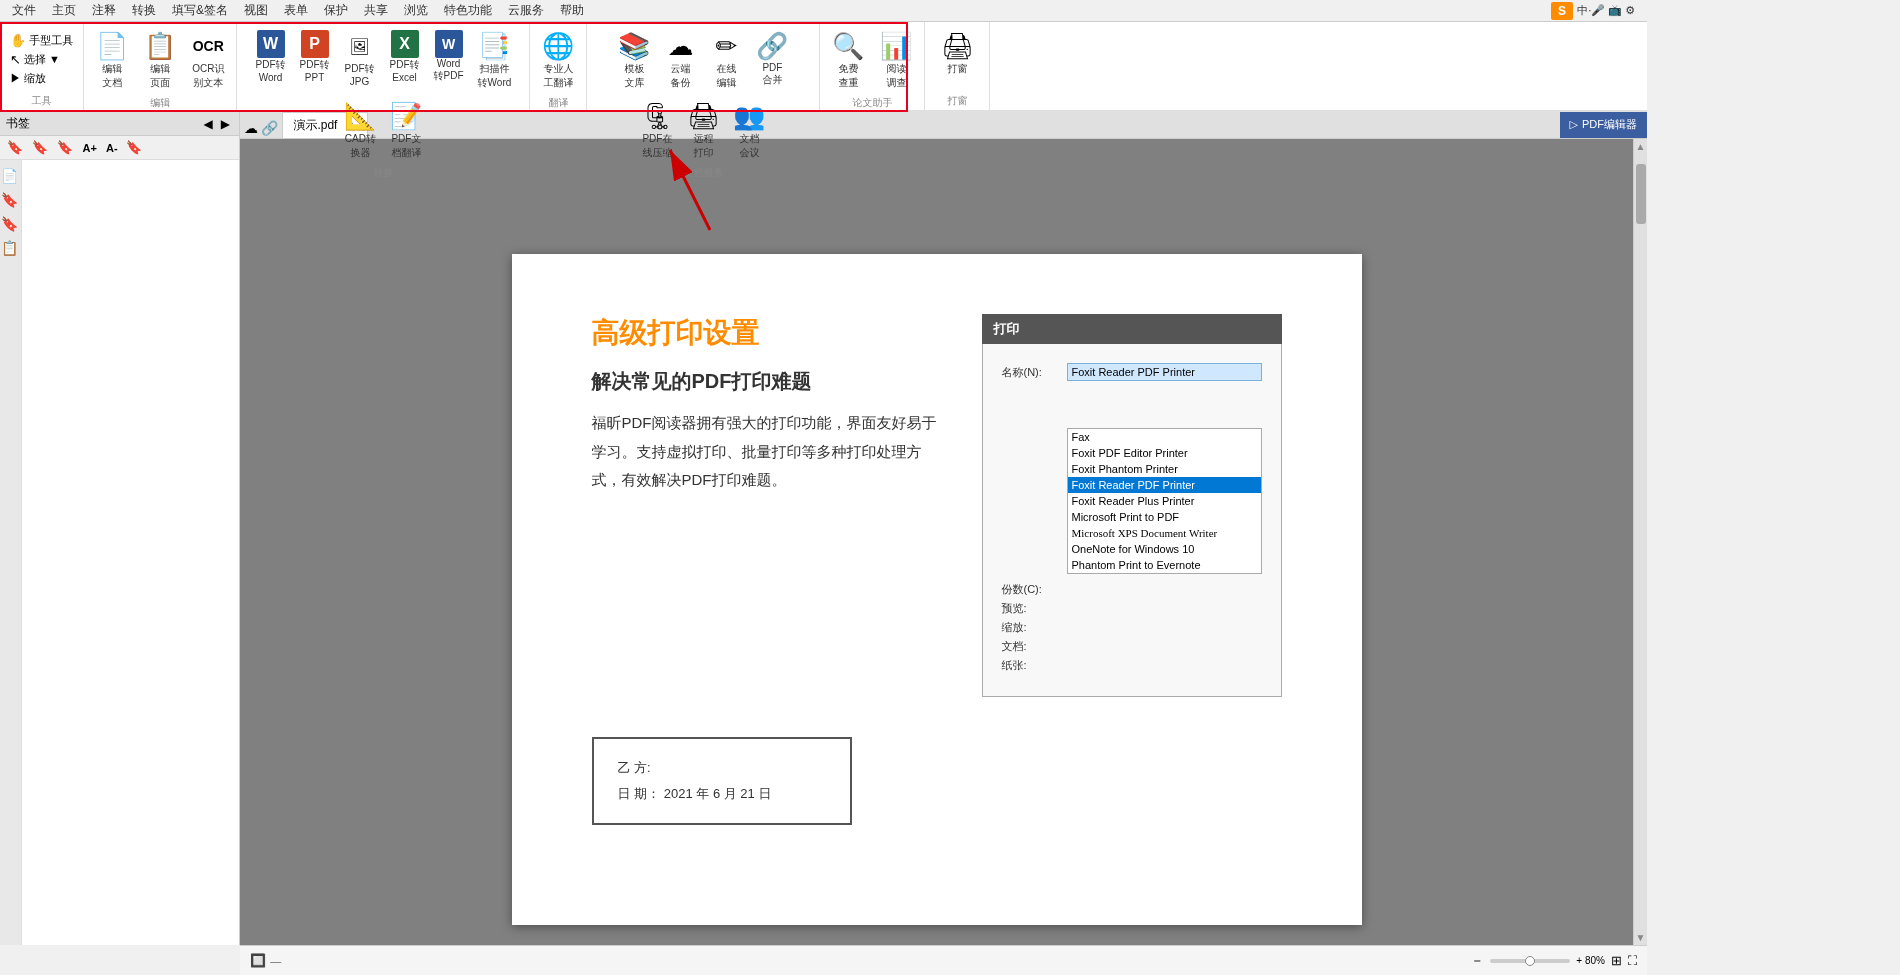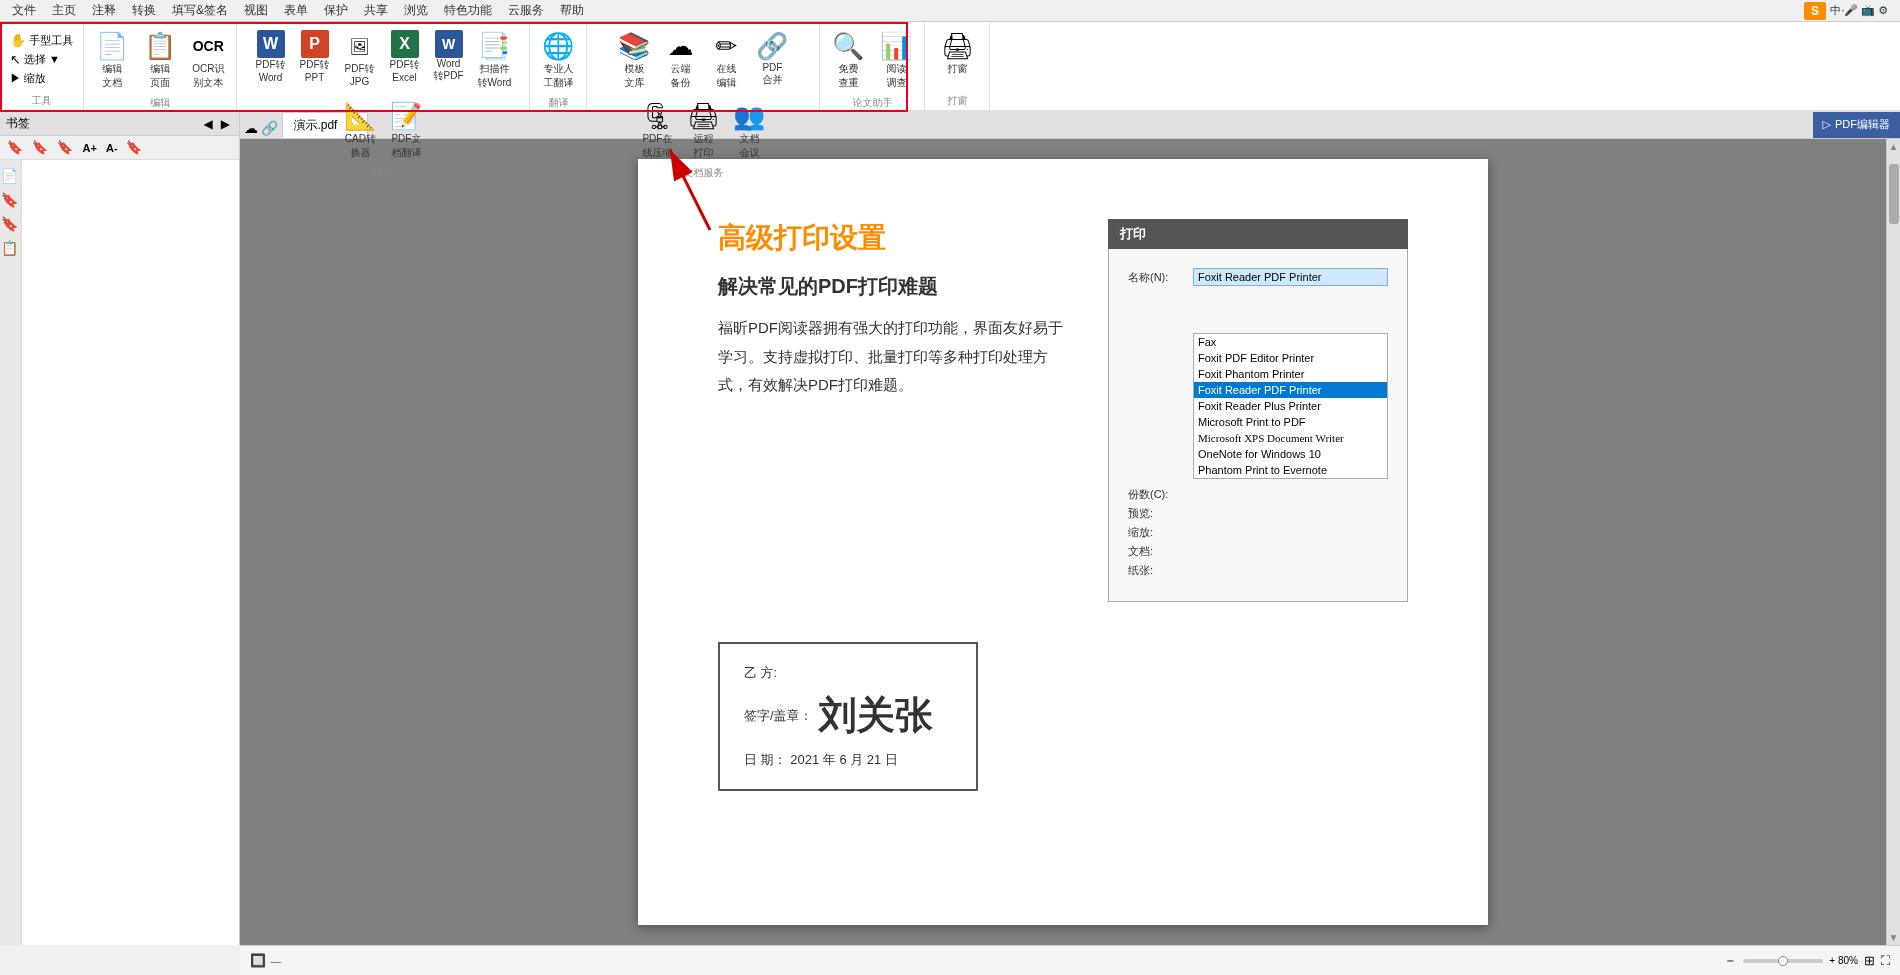--- a/index.html
+++ b/index.html
@@ -16,21 +16,21 @@
     .big-label { font-size: 10px; color: #333; text-align: center; }
     .small-btn { display: flex; align-items: center; gap: 3px; padding: 1px 4px; cursor: pointer; border-radius: 2px; font-size: 11px; white-space: nowrap; }
 
     .tool-group { display: flex; flex-direction: column; align-items: center; border-right: 1px solid #e0e0e0; padding: 2px 6px 0 6px; }
     .tool-group-content { display: flex; flex-wrap: wrap; gap: 2px; flex: 1; justify-content: center; align-items: flex-start; }
     .tool-group-label { font-size: 10px; color: #888; margin-top: auto; padding-bottom: 2px; }
   </style>
 </head>
 <body>
 
-<div style="position:relative; width:1900px; height:975px; background:#f0f0f0; overflow:hidden;">
+<div style="position:relative; width:1647px; height:975px; background:#f0f0f0; overflow:hidden;">
 
   <div class="menu-bar" style="position:absolute;top:0;left:0;right:0;height:22px;background:#f0f0f0;border-bottom:1px solid #ccc;display:flex;align-items:center;z-index:10;">
     <span class="menu-item">文件</span>
     <span class="menu-item">主页</span>
     <span class="menu-item">注释</span>
     <span class="menu-item">转换</span>
     <span class="menu-item">填写&amp;签名</span>
     <span class="menu-item">视图</span>
     <span class="menu-item">表单</span>
     <span class="menu-item">保护</span>
@@ -54,21 +54,21 @@
       <div class="tool-group-content" style="flex-direction:column;gap:2px;">
         <div class="small-btn" style="display:flex;align-items:center;gap:3px;">
           <span style="font-size:13px;">✋</span>
           <span style="font-size:11px;">手型工具</span>
         </div>
         <div class="small-btn" style="display:flex;align-items:center;gap:3px;">
           <span style="font-size:13px;">↖</span>
           <span style="font-size:11px;">选择 ▼</span>
         </div>
         <div class="small-btn" style="display:flex;align-items:center;gap:3px;">
-          <span style="font-size:11px;font-family:Liberation Serif, serif;">▶ 缩放</span>
+          <span style="font-size:11px;">▶ 缩放</span>
         </div>
       </div>
       <div class="tool-group-label" style="font-size:10px;color:#888;margin-top:2px;text-align:right;">工具</div>
     </div>
 
     <div class="tool-group" style="padding:4px 6px 0 6px;border-right:1px solid #e0e0e0;">
       <div class="tool-group-content" style="flex-direction:row;gap:4px;align-items:flex-start;">
         <div class="big-btn">
           <div class="big-icon">📄</div>
           <div class="big-label">编辑<br>文档</div>
@@ -237,21 +237,21 @@
         <span style="font-size:14px;cursor:pointer;padding:2px;">🔖</span>
         <span style="font-size:14px;cursor:pointer;padding:2px;">📋</span>
       </div>
       <div style="flex:1;background:#fff;">
       </div>
     </div>
   </div>
 
   <div style="position:absolute;top:139px;left:240px;right:0;bottom:30px;display:flex;overflow:hidden;">
 
-    <div style="flex:1;background:#808080;overflow-y:auto;display:flex;justify-content:center;padding:20px 20px;">
+    <div style="flex:1;background:#808080;overflow-y:auto;display:flex;justify-content:center;padding:20px 20px;align-items:flex-end;">
       <div style="width:850px;background:#fff;box-shadow:0 2px 10px rgba(0,0,0,0.4);padding:60px 80px;">
 
         <div style="display:flex;gap:40px;margin-bottom:40px;">
           <div style="flex:1;">
             <div style="font-size:28px;font-weight:bold;color:#ff8c00;margin-bottom:16px;">高级打印设置</div>
             <div style="font-size:20px;font-weight:bold;color:#333;margin-bottom:14px;">解决常见的PDF打印难题</div>
             <div style="font-size:15px;color:#333;line-height:1.9;">福昕PDF阅读器拥有强大的打印功能，界面友好易于学习。支持虚拟打印、批量打印等多种打印处理方式，有效解决PDF打印难题。</div>
           </div>
 
           <div style="width:300px;flex-shrink:0;">
@@ -299,24 +299,20 @@
               </div>
             </div>
           </div>
         </div>
 
         <div style="display:flex;gap:40px;margin-bottom:40px;">
 
           <div style="width:300px;flex-shrink:0;display:flex;align-items:flex-start;">
             <div style="border:2px solid #555;padding:20px 24px;background:#fff;min-width:260px;">
               <div style="font-size:13px;color:#333;margin-bottom:8px;">乙 方:</div>
-              <div style="display:flex;align-items:center;margin-bottom:10px;">
-                <span style="font-size:13px;color:#333;white-space:nowrap;">签字/盖章：</span>
-                <span style="font-size:38px;font-weight:bold;color:#333;font-family:KaiTi,STKaiti,serif;margin-left:6px;">刘关张</span>
-              </div>
               <div style="font-size:13px;color:#333;">
                 <span>日 期：</span>
                 <span>2021 年 6 月 21 日</span>
               </div>
             </div>
           </div>
         </div>
 
       </div>
     </div>

